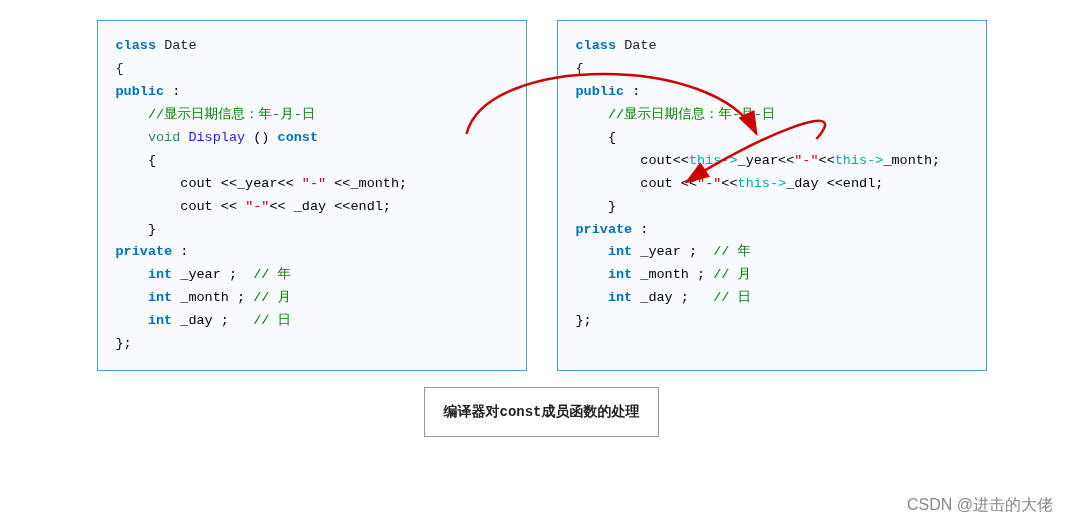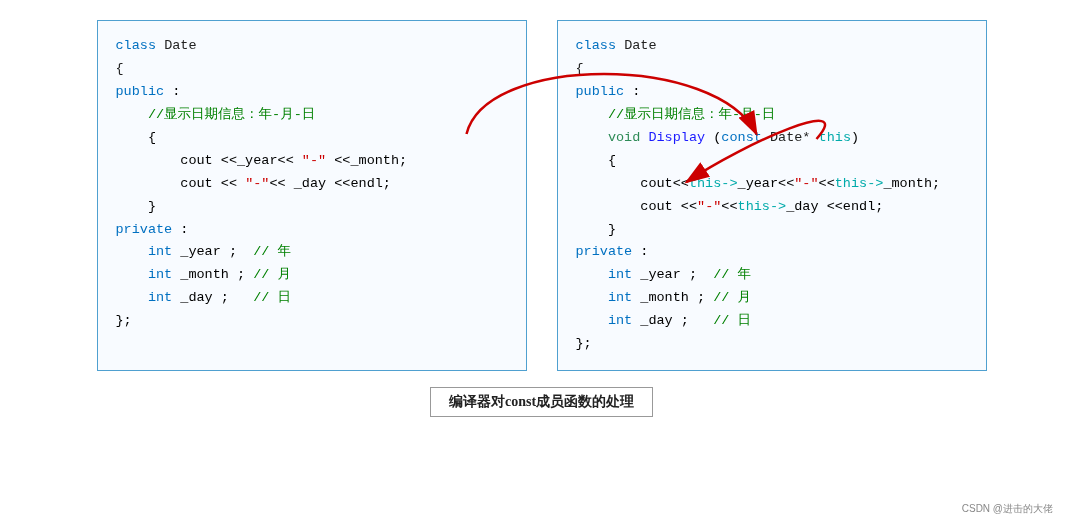--- a/index.html
+++ b/index.html
@@ -37,42 +37,42 @@
       min-width: 430px;
       max-width: 460px;
       font-size: 13.5px;
       line-height: 1.7;
       position: relative;
     }
     .code-line {
       white-space: pre;
       display: block;
     }
-    .kw-blue { color: #0070c1; font-weight: normal; }
+    .kw-blue { color: #0070c1; font-weight: bold; }
     .kw-teal { color: #2e8b57; }
     .kw-cyan { color: #00aaaa; }
     .normal { color: #222; font-family: Liberation Mono, monospace; }
     .comment { color: #008000; text-align: center; }
     .fn-name { color: #1a1aff; }
     .red-text { color: #cc0000; }
     .caption-box {
       margin-top: 16px;
       border: 1.5px solid #999;
-      padding: 5px 18px;
+      padding: 15px 18px;
       font-size: 14px;
       font-weight: bold;
       color: #222;
       background: #fff;
-      font-family: Liberation Serif, serif;
+      font-family: Liberation Mono, monospace;
     }
     .csdn-label {
       position: absolute;
       bottom: 12px;
       right: 30px;
-      font-size: 10px;
+      font-size: 16px;
       color: #888;
       font-family: 'SimSun', '宋体', sans-serif;
     }
     .arrow-svg {
       position: absolute;
       top: 0;
       left: 0;
       pointer-events: none;
     }
   </style>
@@ -80,37 +80,37 @@
 <body>
 
 <div class="main-container">
   <div class="code-panels" id="code-panels">
 
     <div class="code-box" id="left-box">
       <span class="code-line"><span class="kw-blue">class</span> <span class="normal">Date</span></span>
       <span class="code-line"><span class="normal">{</span></span>
       <span class="code-line"><span class="kw-blue">public</span> :</span>
       <span class="code-line"><span class="comment">    //显示日期信息：年-月-日</span></span>
+      <span class="code-line">    <span class="kw-teal">void</span> <span class="fn-name">Display</span> () <span class="kw-blue">const</span></span>
       <span class="code-line">    {</span>
       <span class="code-line">        cout &lt;&lt;_year&lt;&lt; <span class="red-text">"-"</span> &lt;&lt;_month;</span>
       <span class="code-line">        cout &lt;&lt; <span class="red-text">"-"</span>&lt;&lt; _day &lt;&lt;endl;</span>
       <span class="code-line">    }</span>
       <span class="code-line"><span class="kw-blue">private</span> :</span>
       <span class="code-line">    <span class="kw-blue">int</span> _year ;  <span class="comment">// 年</span></span>
       <span class="code-line">    <span class="kw-blue">int</span> _month ; <span class="comment">// 月</span></span>
       <span class="code-line">    <span class="kw-blue">int</span> _day ;   <span class="comment">// 日</span></span>
       <span class="code-line">};</span>
     </div>
 
     <div class="code-box" id="right-box">
       <span class="code-line"><span class="kw-blue">class</span> <span class="normal">Date</span></span>
       <span class="code-line"><span class="normal">{</span></span>
       <span class="code-line"><span class="kw-blue">public</span> :</span>
       <span class="code-line"><span class="comment">    //显示日期信息：年-月-日</span></span>
-      <span class="code-line">    <span class="kw-teal">void</span> <span class="fn-name">Display</span> (<span class="kw-blue">const</span> <span class="normal">Date*</span> <span class="kw-cyan">this</span>)</span>
       <span class="code-line">    {</span>
       <span class="code-line">        cout&lt;&lt;<span class="kw-cyan">this-&gt;</span>_year&lt;&lt;<span class="red-text">"-"</span>&lt;&lt;<span class="kw-cyan">this-&gt;</span>_month;</span>
       <span class="code-line">        cout &lt;&lt;<span class="red-text">"-"</span>&lt;&lt;<span class="kw-cyan">this-&gt;</span>_day &lt;&lt;endl;</span>
       <span class="code-line">    }</span>
       <span class="code-line"><span class="kw-blue">private</span> :</span>
       <span class="code-line">    <span class="kw-blue">int</span> _year ;  <span class="comment">// 年</span></span>
       <span class="code-line">    <span class="kw-blue">int</span> _month ; <span class="comment">// 月</span></span>
       <span class="code-line">    <span class="kw-blue">int</span> _day ;   <span class="comment">// 日</span></span>
       <span class="code-line">};</span>
     </div>

